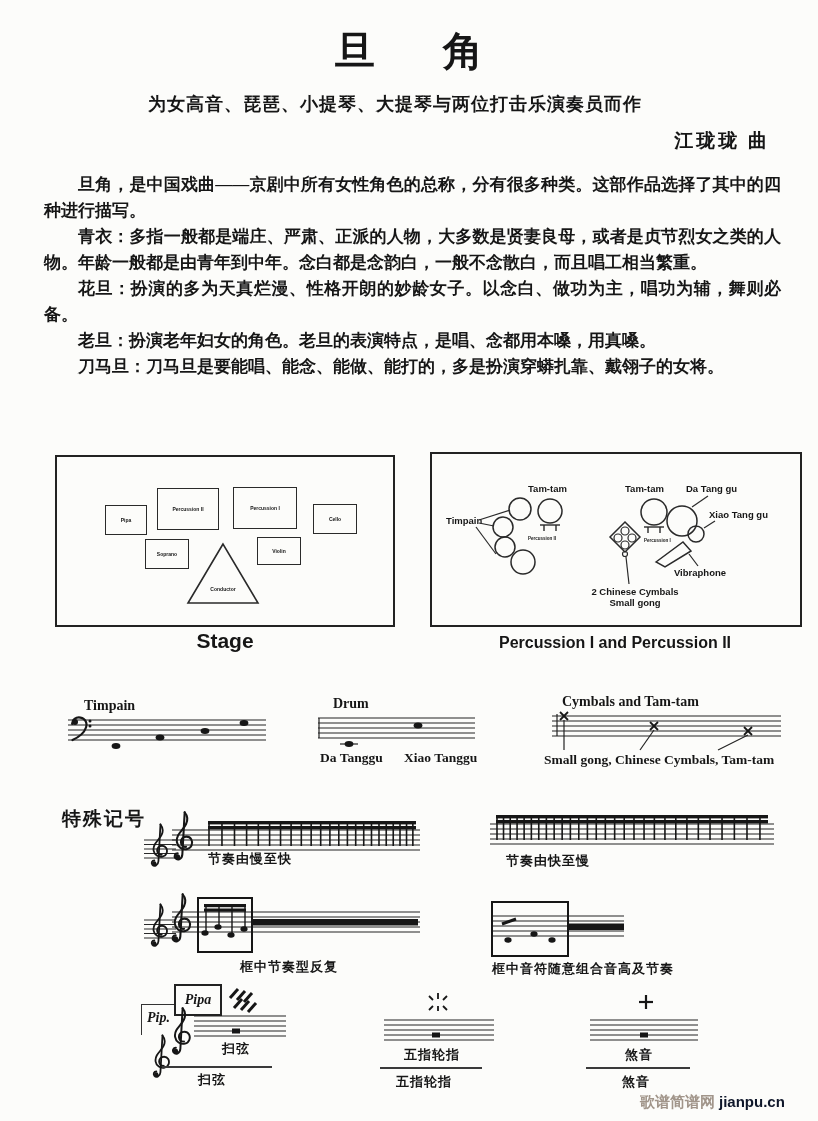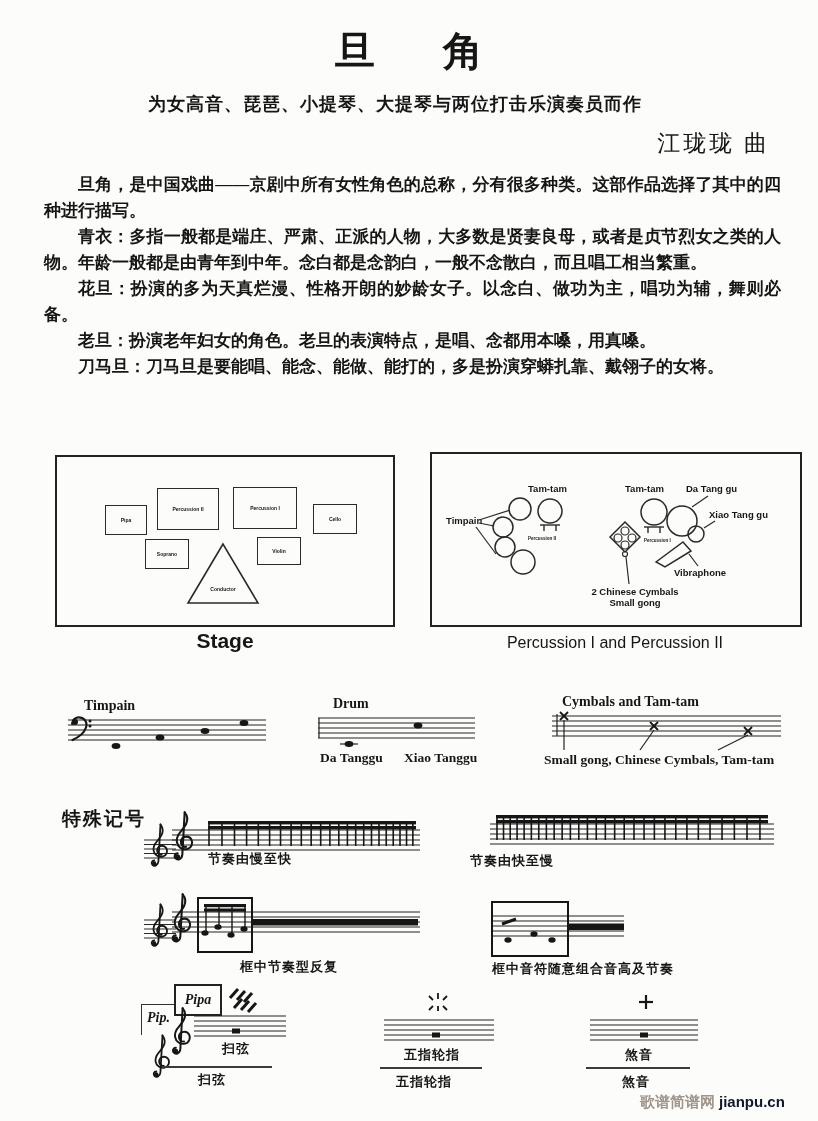--- a/index.html
+++ b/index.html
@@ -6,30 +6,30 @@
   body{background:#e8e8e8;}
   #page{
     position:relative; width:818px; height:1121px; margin:0 auto;
     background:#fcfcfa; color:#161616; overflow:hidden;
     font-family:"Liberation Serif","DejaVu Serif",serif;
   }
   .abs{position:absolute;}
   
   .title{left:7px; top:24px; width:818px; font-size:40px; font-weight:bold; letter-spacing:14px; text-align:center;}
   .subtitle{left:0; top:92px; width:790px; font-size:18px; font-weight:bold; text-align:center; letter-spacing:1px;}
-  .composer{top:128px; right:48px; font-size:23px; font-weight:normal; letter-spacing:3px;}
+  .composer{top:128px; right:48px; font-size:19px; font-weight:bold; letter-spacing:3px;}
   
   .intro{left:44px; top:172px; width:737px; font-size:17px; line-height:26px; text-align:justify;}
   .intro p{margin:0; text-indent:2em; font-weight:600;}
   
   .frame{border:2px solid #222; background:#fcfcfa;}
   .stage-frame{left:55px; top:455px; width:336px; height:168px;}
   .stage-caption{left:55px; top:629px; width:340px; font-size:21px; font-weight:bold; text-align:center; font-family:"Liberation Sans",sans-serif;}
   .perc-frame{left:430px; top:452px; width:368px; height:171px;}
-  .perc-caption{left:430px; top:634px; width:370px; font-size:16px; font-weight:normal; text-align:center; font-family:"Liberation Sans",sans-serif;}
+  .perc-caption{left:430px; top:634px; width:370px; font-size:16px; font-weight:bold; text-align:center; font-family:"Liberation Sans",sans-serif;}
   .sbox{position:absolute; border:1.5px solid #2a2a2a; background:#fcfcfa;
         display:flex; align-items:center; justify-content:center;
         font-size:5px; font-weight:bold; font-family:"Liberation Sans",sans-serif; text-align:center;}
   
   .sec-head{font-size:19px; letter-spacing:2px; font-weight:600;}
   
   .stf-label{font-size:14px; font-weight:bold; font-family:"Liberation Serif",serif; white-space:nowrap;}
   .sub-label{font-size:13.5px; font-weight:bold; font-family:"Liberation Serif",serif; white-space:nowrap;}
   
   .zh-cap{font-size:13px; font-weight:bold; font-family:"Liberation Sans",sans-serif; letter-spacing:1px; white-space:nowrap;}
@@ -306,21 +306,21 @@
       <line x1="176.93703772873408" y1="3" x2="176.93703772873408" y2="26" stroke="#161616" stroke-width="1.6"></line>
       <line x1="187.78468208204708" y1="3" x2="187.78468208204708" y2="26" stroke="#161616" stroke-width="1.6"></line>
       <line x1="198.91149375327623" y1="3" x2="198.91149375327623" y2="26" stroke="#161616" stroke-width="1.6"></line>
       <line x1="210.32465719545613" y1="3" x2="210.32465719545613" y2="26" stroke="#161616" stroke-width="1.6"></line>
       <line x1="222.0315417556333" y1="3" x2="222.0315417556333" y2="26" stroke="#161616" stroke-width="1.6"></line>
       <line x1="234.03970643316796" y1="3" x2="234.03970643316796" y2="26" stroke="#161616" stroke-width="1.6"></line>
       <line x1="246.35690476049214" y1="3" x2="246.35690476049214" y2="26" stroke="#161616" stroke-width="1.6"></line>
       <line x1="258.9910898094754" y1="3" x2="258.9910898094754" y2="26" stroke="#161616" stroke-width="1.6"></line>
       <line x1="271.950419326631" y1="3" x2="271.950419326631" y2="26" stroke="#161616" stroke-width="1.6"></line>
     </svg>
-  <div class="abs zh-cap" style="left:470px;top:852px;">节奏由快至慢</div>
+  <div class="abs zh-cap" style="left:506px;top:852px;">节奏由快至慢</div>
 
   <svg class="abs" style="left:144px;top:900px;" width="32" height="60">
     <g stroke="#2a2a2a" stroke-width="1">
       <line x1="0" y1="20" x2="32" y2="20"></line>
         <line x1="0" y1="24.5" x2="32" y2="24.5"></line>
         <line x1="0" y1="29" x2="32" y2="29"></line>
         <line x1="0" y1="33.5" x2="32" y2="33.5"></line>
         <line x1="0" y1="38" x2="32" y2="38"></line>
     </g>
     <use href="#sym-treble" x="6" y="2" width="18" height="50"></use>

